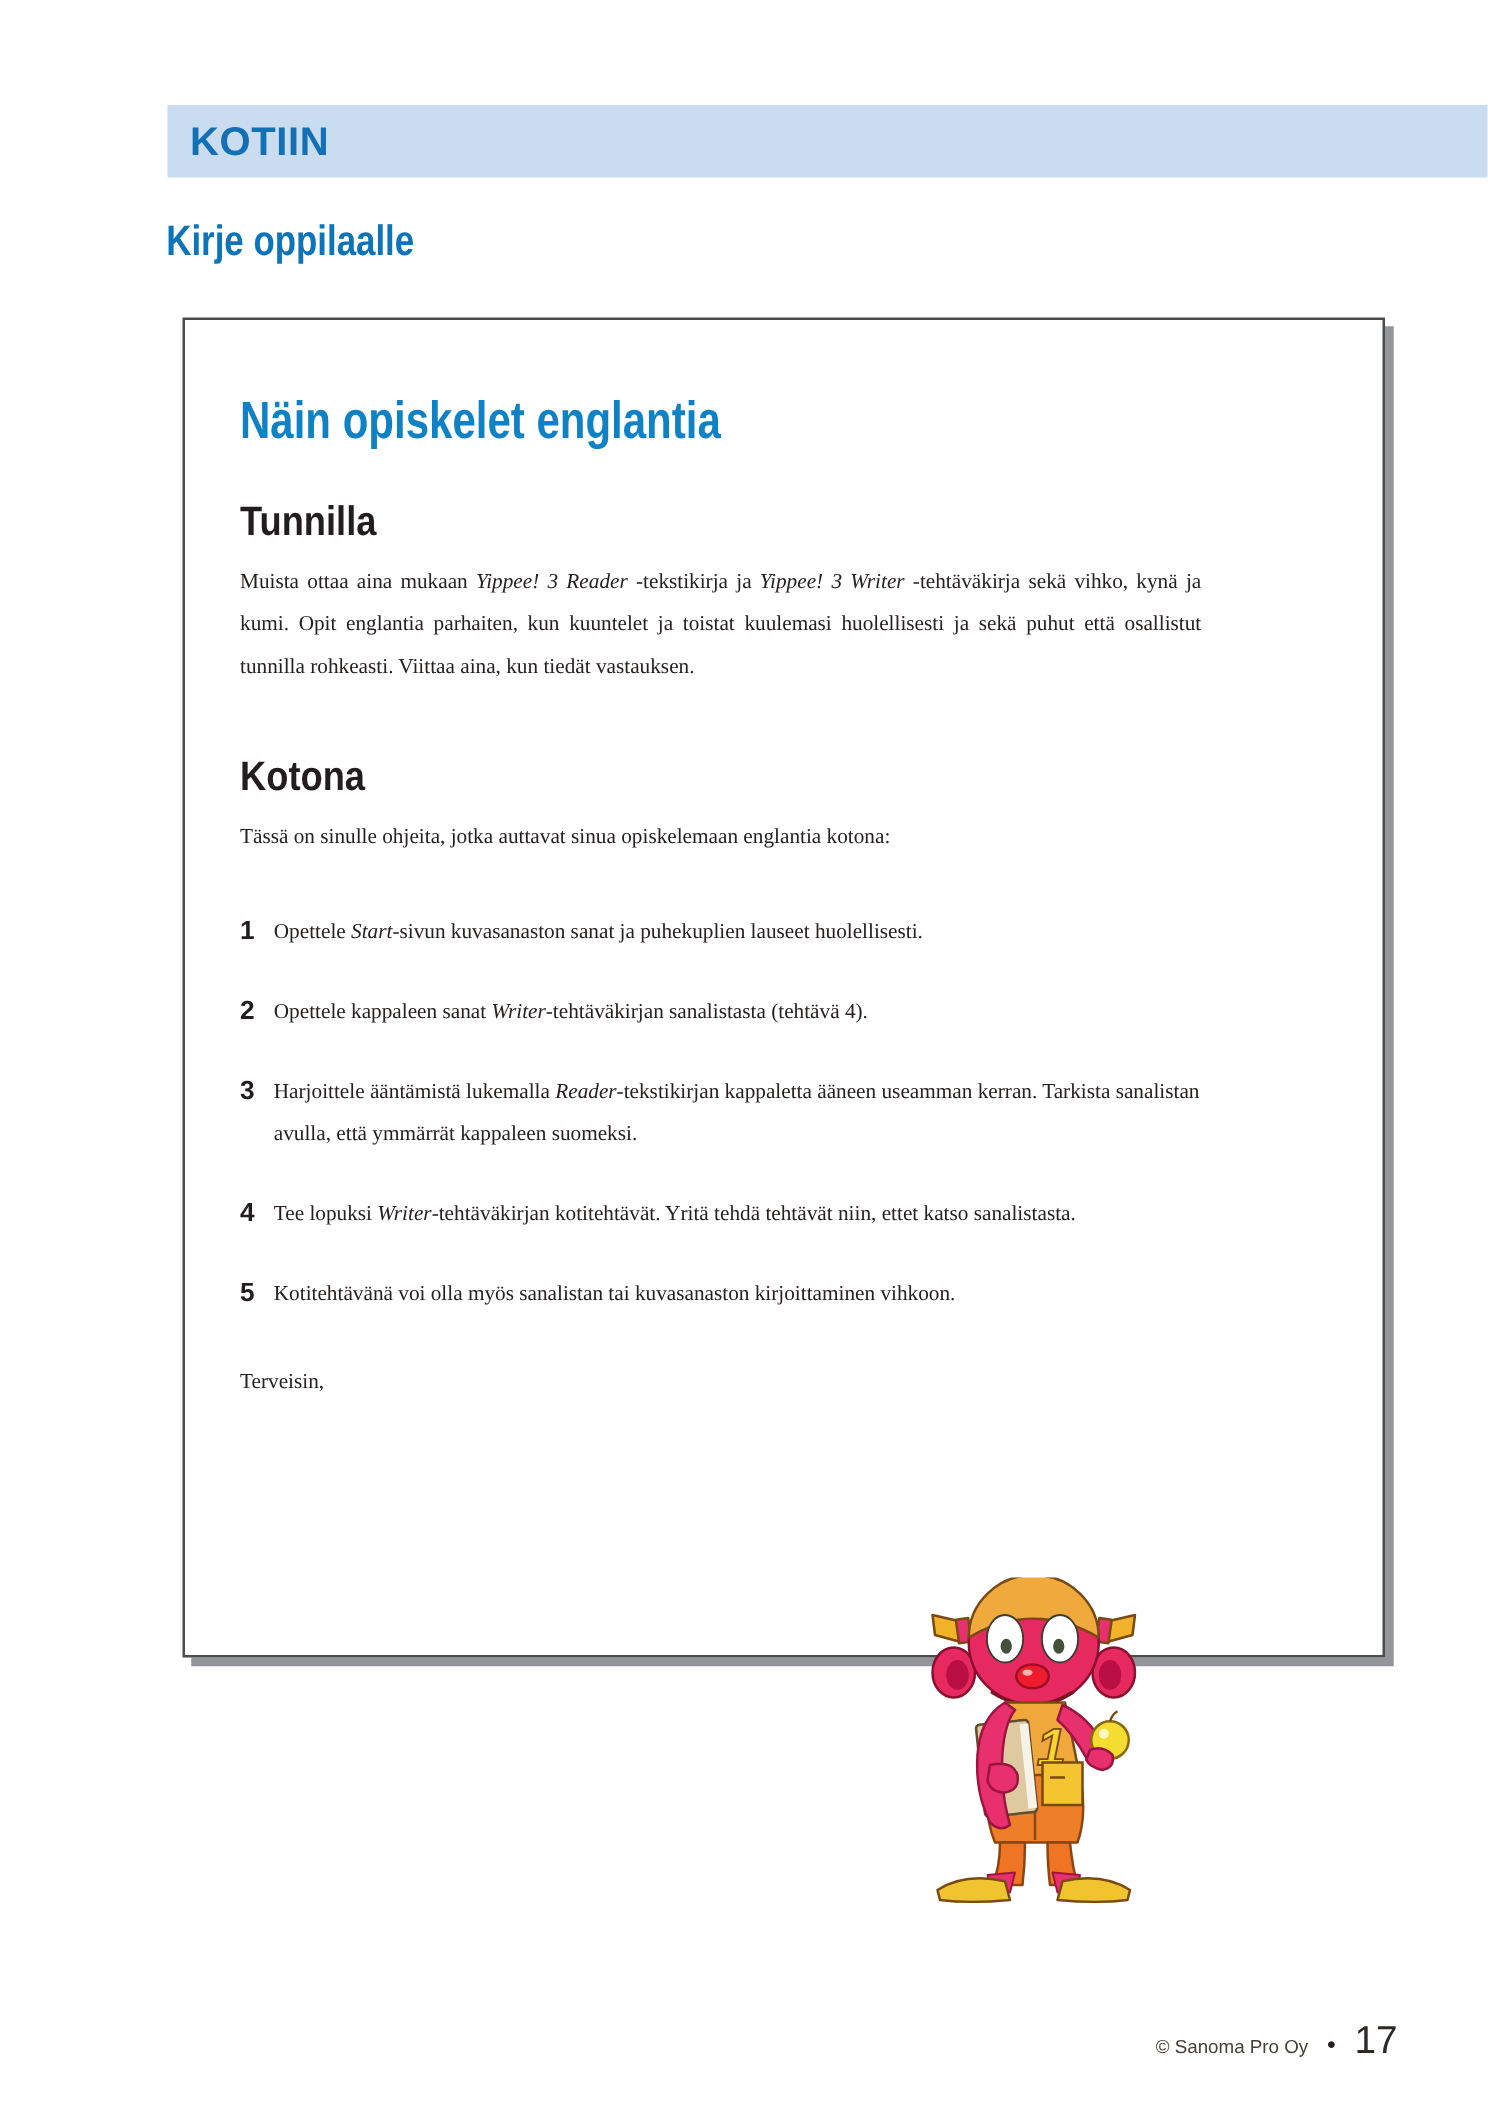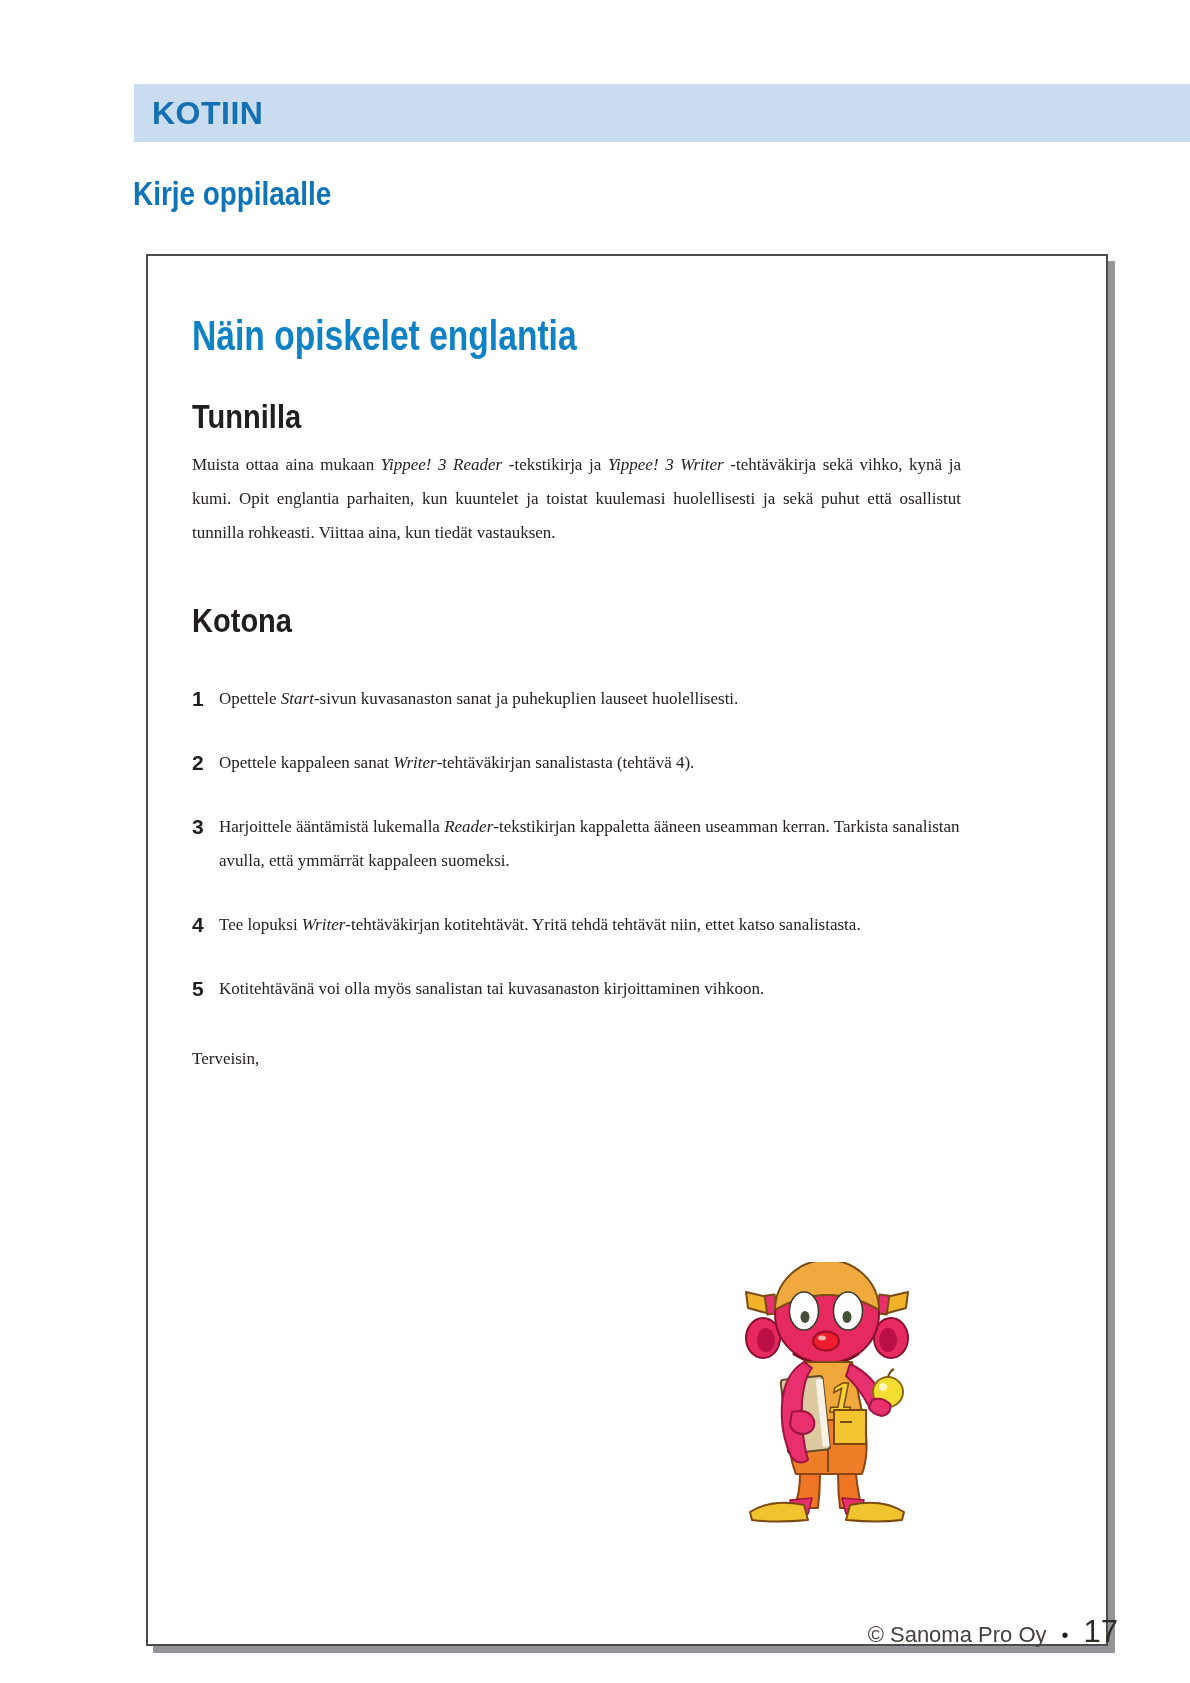--- a/index.html
+++ b/index.html
@@ -18,21 +18,21 @@
     color:#1470b4;letter-spacing:.5px;
   }
   
   .page-heading{
     position:absolute;left:133px;top:174px;margin:0;
     font-family:"Liberation Sans",sans-serif;font-weight:700;font-size:34px;
     color:#0e74ba;transform:scaleX(.82);transform-origin:left center;white-space:nowrap;
   }
   
   .letter-box{
-    position:absolute;left:146px;top:254px;width:962px;height:1392px;
+    position:absolute;left:146px;top:254px;width:962px;height:1072px;
     background:#ffffff;border:2px solid #4c4c4c;box-sizing:border-box;
     box-shadow:7px 7px 0 #939598;
   }
   .letter-content{padding:58px 145px 0 44px;}
   .letter-title{
     margin:0;font-family:"Liberation Sans",sans-serif;font-weight:700;
     font-size:42px;line-height:44px;color:#0f82c6;
     transform:scaleX(.8);transform-origin:left center;white-space:nowrap;
   }
   .sec-heading{
@@ -55,21 +55,21 @@
   .signature{margin:36px 0 16px;}
   em{font-style:italic;}
   
   .mascot{position:absolute;left:594px;top:1006px;width:170px;height:263px;}
   .mascot svg{display:block;width:100%;height:100%;}
   
   .page-footer{
     position:absolute;top:1614px;right:72px;display:flex;align-items:baseline;gap:15px;
     font-family:"Liberation Sans",sans-serif;
   }
-  .copyright{font-size:22px;color:#453f3c;}
+  .copyright{font-size:15px;color:#453f3c;}
   .footer-dot{font-size:20px;color:#221e1f;}
   .page-num{font-size:31px;color:#2e2a28;}
 </style>
 </head>
 <body>
 
 <div class="band">
   <h1 class="band-title">KOTIIN</h1>
 </div>
 
@@ -77,20 +77,21 @@
 
 <div class="letter-box">
   <div class="letter-content">
 
     <h3 class="letter-title">Näin opiskelet englantia</h3>
 
     <h4 class="sec-heading">Tunnilla</h4>
     <p class="body-text para-class"><span>Muista ottaa aina mukaan </span><em>Yippee! 3 Reader</em><span> -tekstikirja ja </span><em>Yippee! 3 Writer</em><span> -tehtäväkirja sekä vihko, kynä ja kumi. Opit englantia parhaiten, kun kuuntelet ja toistat kuulemasi huolellisesti ja sekä puhut että osallistut tunnilla rohkeasti. Viittaa aina, kun tiedät vastauksen.</span></p>
 
     <h4 class="sec-heading mt-lg">Kotona</h4>
+    <p class="body-text para-intro">Tässä on sinulle ohjeita, jotka auttavat sinua opiskelemaan englantia kotona:</p>
 
     <ol class="steps">
       <li class="step">
         <span class="step-num">1</span>
         <span class="step-text body-text"><span>Opettele </span><em>Start</em><span>-sivun kuvasanaston sanat ja puhekuplien lauseet huolellisesti.</span></span>
       </li>
       <li class="step">
         <span class="step-num">2</span>
         <span class="step-text body-text"><span>Opettele kappaleen sanat </span><em>Writer</em><span>-tehtäväkirjan sanalistasta (tehtävä 4).</span></span>
       </li>

